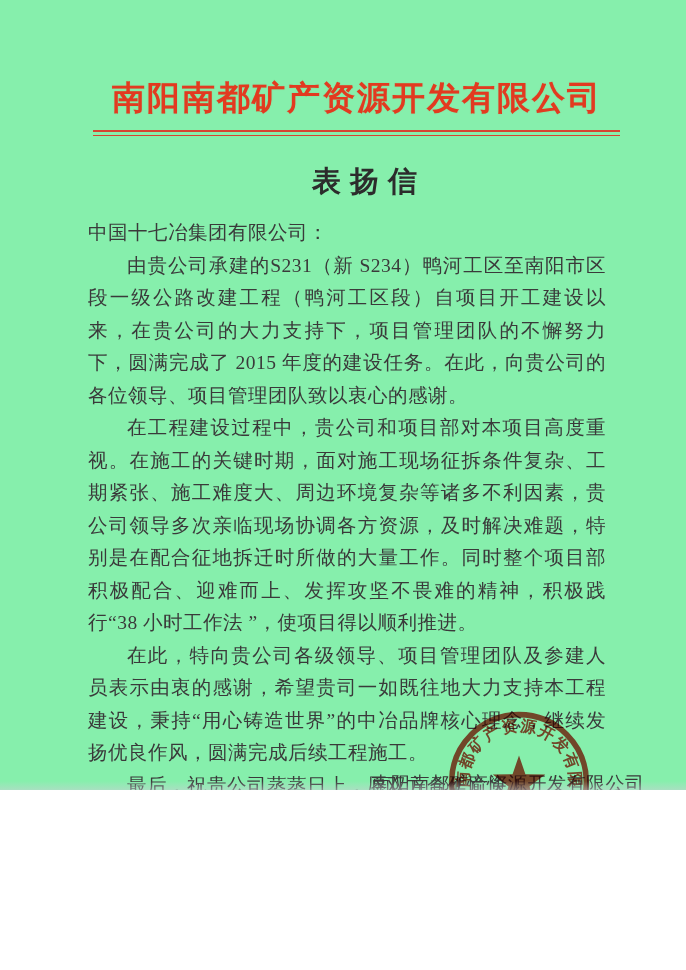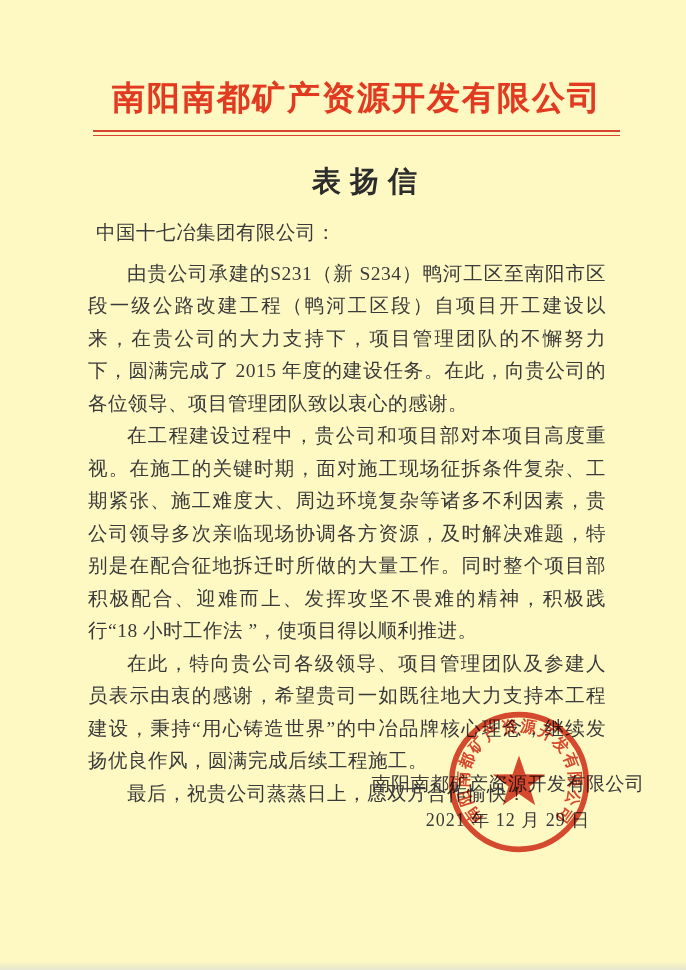--- a/index.html
+++ b/index.html
@@ -1,20 +1,20 @@
 <!DOCTYPE html>
 <html><head>
 <meta charset="utf-8">
 <style>
   html, body { margin: 0; padding: 0; background: #ffffff; }
   .page {
     position: relative;
     width: 686px;
-    height: 970px;
-    background: #fef9c3;
+    height: 790px;
+    background: #86efac;
     overflow: hidden;
     font-family: "Liberation Serif", "DejaVu Serif", serif;
     color: #3a3a3a;
   }
   
   .page::after {
     content: "";
     position: absolute;
     left: 0; right: 0; bottom: 0;
     height: 9px;
@@ -50,21 +50,21 @@
     letter-spacing: 9px;
     color: #2c2c2c;
   }
   .body {
     margin: 15px 80px 0 88px;
     font-size: 19.5px;
     line-height: 32.5px;
     text-align: justify;
     letter-spacing: 0.5px;
   }
-  .salutation { margin: 8px; }
+  .salutation { margin: 0; }
   .para { margin: 0; text-indent: 2em; }
   .signature {
     position: absolute;
     left: 362px;
     top: 771px;
     width: 292px;
     text-align: center;
   }
   .sig-company { font-size: 19px; letter-spacing: 0.5px; }
   .sig-date { margin-top: 11px; font-size: 18px; letter-spacing: 1px; }
@@ -87,21 +87,21 @@
 
   <h1 class="letterhead">南阳南都矿产资源开发有限公司</h1>
 
   <div class="rule"></div>
 
   <h2 class="title">表扬信</h2>
 
   <div class="body">
     <p class="salutation">中国十七冶集团有限公司：</p>
     <p class="para">由贵公司承建的S231（新 S234）鸭河工区至南阳市区段一级公路改建工程（鸭河工区段）自项目开工建设以来，在贵公司的大力支持下，项目管理团队的不懈努力下，圆满完成了 2015 年度的建设任务。在此，向贵公司的各位领导、项目管理团队致以衷心的感谢。</p>
-    <p class="para">在工程建设过程中，贵公司和项目部对本项目高度重视。在施工的关键时期，面对施工现场征拆条件复杂、工期紧张、施工难度大、周边环境复杂等诸多不利因素，贵公司领导多次亲临现场协调各方资源，及时解决难题，特别是在配合征地拆迁时所做的大量工作。同时整个项目部积极配合、迎难而上、发挥攻坚不畏难的精神，积极践行“18 小时工作法 ”，使项目得以顺利推进。</p>
+    <p class="para">在工程建设过程中，贵公司和项目部对本项目高度重视。在施工的关键时期，面对施工现场征拆条件复杂、工期紧张、施工难度大、周边环境复杂等诸多不利因素，贵公司领导多次亲临现场协调各方资源，及时解决难题，特别是在配合征地拆迁时所做的大量工作。同时整个项目部积极配合、迎难而上、发挥攻坚不畏难的精神，积极践行“38 小时工作法 ”，使项目得以顺利推进。</p>
     <p class="para">在此，特向贵公司各级领导、项目管理团队及参建人员表示由衷的感谢，希望贵司一如既往地大力支持本工程建设，秉持“用心铸造世界”的中冶品牌核心理念，继续发扬优良作风，圆满完成后续工程施工。</p>
     <p class="para">最后，祝贵公司蒸蒸日上，愿双方合作愉快！</p>
   </div>
 
   <div class="signature">
     <div class="sig-company">南阳南都矿产资源开发有限公司</div>
     <div class="sig-date">2021 年 12 月 29 日</div>
   </div>
 
   <svg class="seal" viewBox="0 0 200 200" xmlns="http://www.w3.org/2000/svg">

